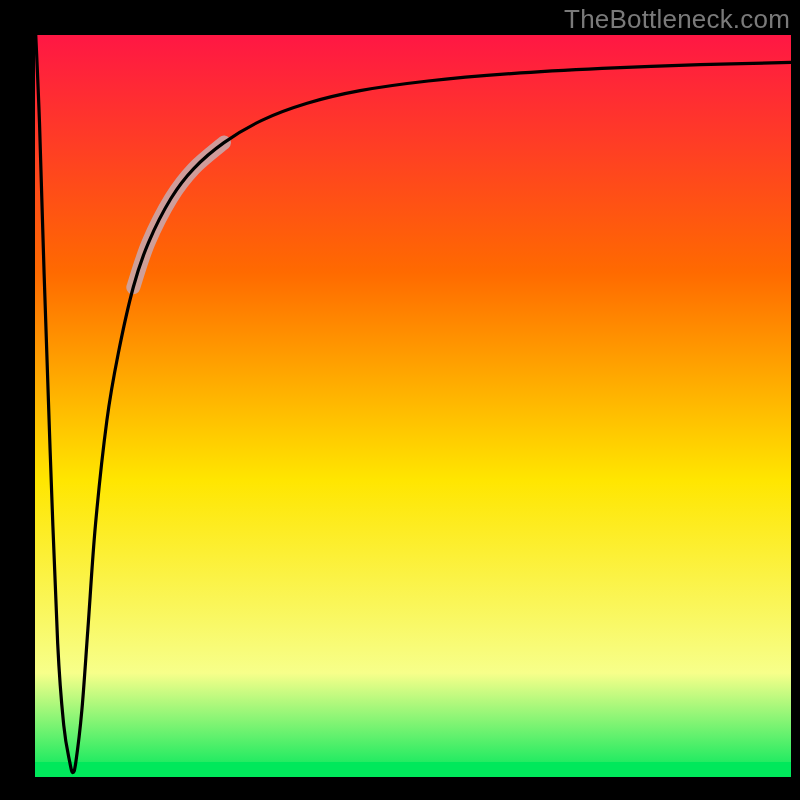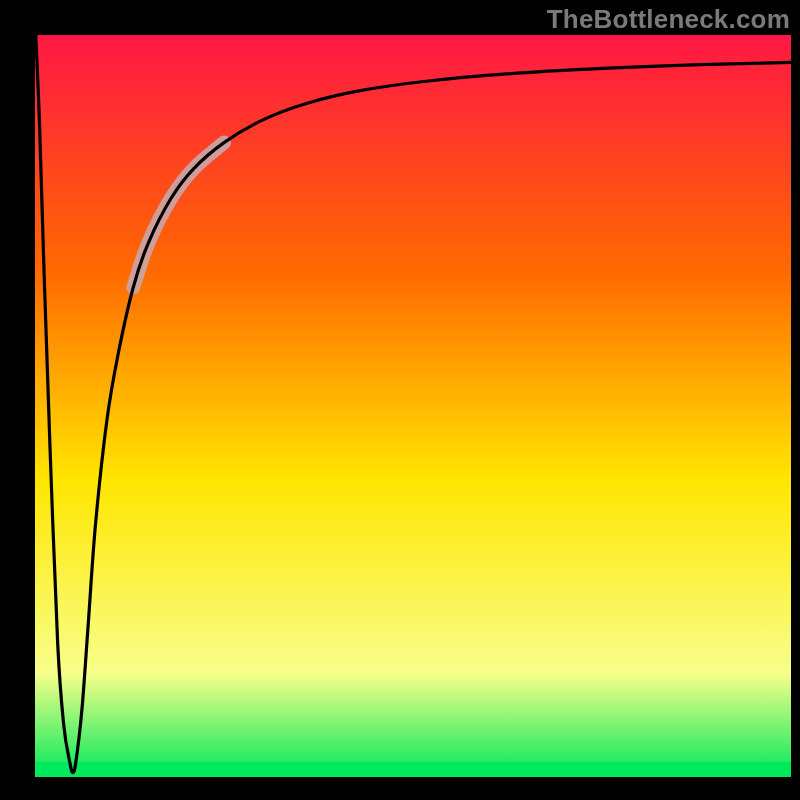--- a/index.html
+++ b/index.html
@@ -16,21 +16,21 @@
     width: 800px;
     height: 800px;
     background: #000;
   }
   .watermark {
     position: absolute;
     top: 4px;
     right: 10px;
     color: #7a7a7a;
     font-size: 26px;
-    font-weight: 700;
+    font-weight: 400;
     letter-spacing: 0.2px;
     user-select: none;
   }
   .plot {
     position: absolute;
     left: 0;
     top: 0;
     width: 800px;
     height: 800px;
   }

